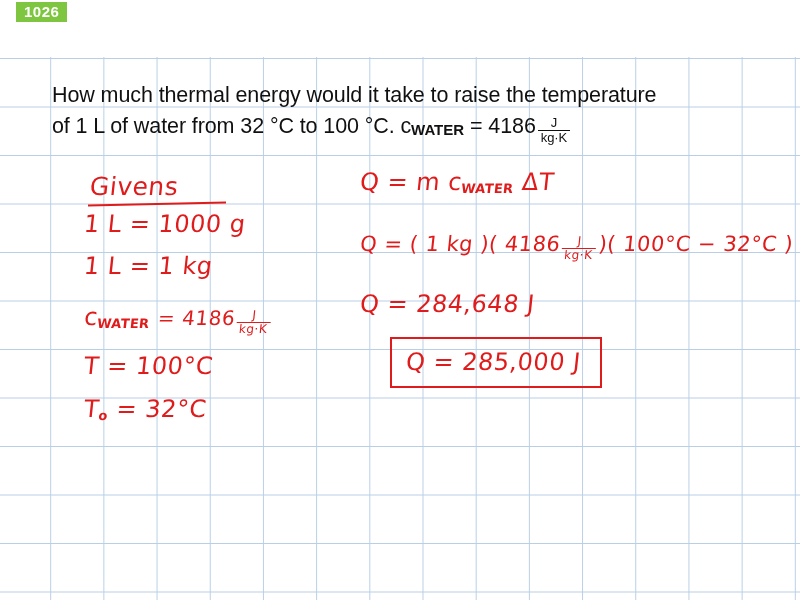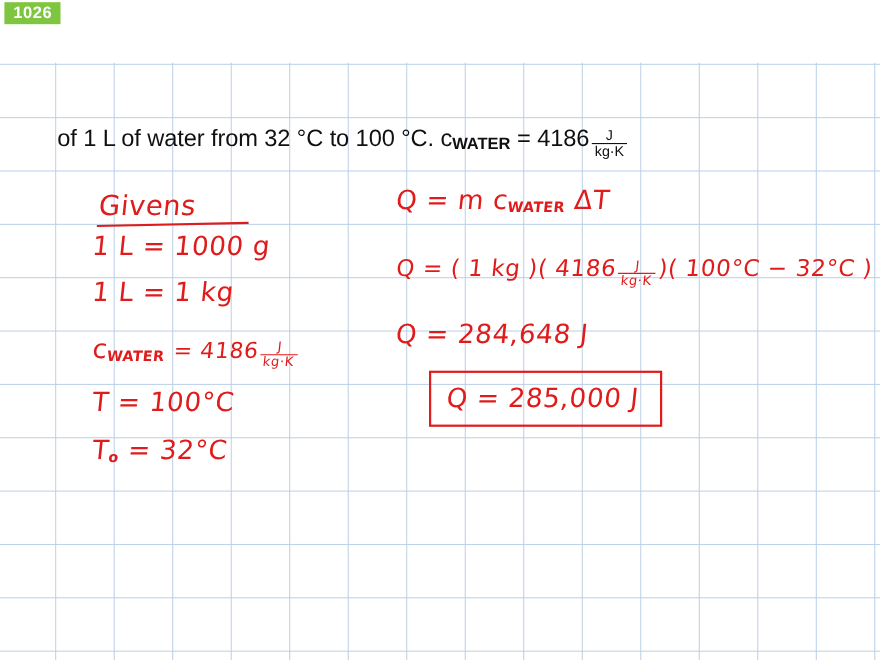--- a/index.html
+++ b/index.html
@@ -12,21 +12,21 @@
     width: 800px;
     height: 600px;
     background: #ffffff;
     overflow: hidden;
     font-family: "Liberation Sans", sans-serif;
   }
 
   
   #slide-badge {
     position: absolute;
-    left: 4px;
+    left: 16px;
     top: 2px;
     background: #7ec63f;
     color: #ffffff;
     font-family: "Liberation Sans", sans-serif;
     font-size: 15px;
     font-weight: bold;
     padding: 2px 8px 3px 8px;
     line-height: 1;
     letter-spacing: 0.5px;
   }
@@ -128,21 +128,21 @@
 </head>
 <body>
 
 <div id="page">
 
   <div id="slide-badge">1026</div>
 
   <div id="grid"></div>
 
   <div id="problem">
-    <br>
+    <span>How much thermal energy would it take to raise the temperature</span><br>
     <span>of 1 L of water from 32 °C to 100 °C.</span>
     <span>c</span><span class="sub">WATER</span>
     <span>= 4186</span><span class="frac"><span class="num">J</span><span class="den">kg·K</span></span>
   </div>
 
   <div class="ink hw skewed" style="left:90px; top:172px; font-size:25px;">Givens</div>
   <div id="givens-underline"></div>
 
   <div class="ink hw skewed" style="left:84px; top:210px;">1 L = 1000 g</div>
 

